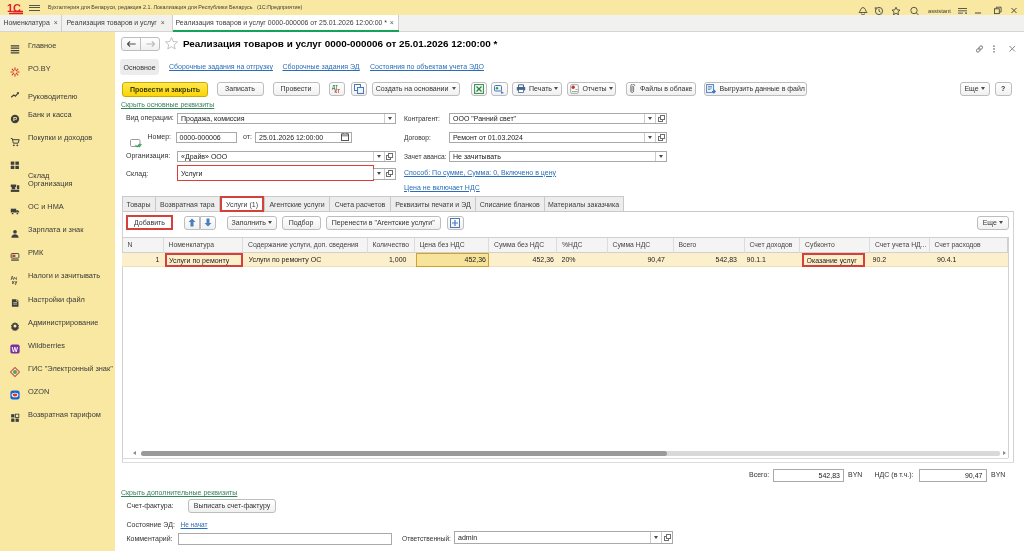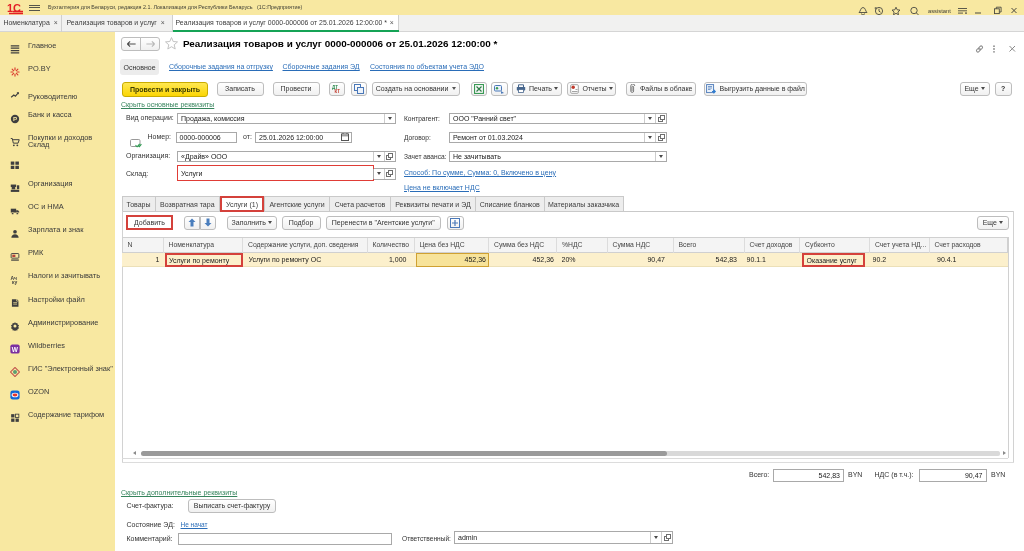--- a/index.html
+++ b/index.html
@@ -99,21 +99,21 @@
     </svg></div>
 <div class="st" style="top:133.0px;">Покупки и доходов</div>
 <div class="si" style="top:155.6px;"><svg width="10" height="10" viewBox="0 0 13 13">
       <g fill="#3f3f3f">
         <rect x="1" y="2" width="4.6" height="4.2"></rect>
         <rect x="7" y="2" width="4.6" height="4.2"></rect>
         <rect x="1" y="7.5" width="4.6" height="4.2"></rect>
         <rect x="7" y="7.5" width="4.6" height="4.2"></rect>
       </g>
     </svg></div>
-<div class="st" style="top:140px;text-align:right;">Склад</div>
+<div class="st" style="top:171px;text-align:right;">Склад</div>
 <div class="si" style="top:178.7px;"><svg width="10" height="10" viewBox="0 0 13 13">
       <g fill="#3f3f3f">
         <rect x="1" y="2" width="7" height="3.2"></rect>
         <rect x="2.2" y="5.2" width="4.6" height="3"></rect>
         <rect x="1" y="8.8" width="11" height="2.8"></rect>
         <rect x="9" y="3" width="3" height="5"></rect>
       </g>
     </svg></div>
 <div class="st" style="top:179.2px;">Организация</div>
 <div class="si" style="top:201.7px;"><svg width="10" height="10" viewBox="0 0 13 13">
@@ -165,21 +165,21 @@
       <ellipse cx="6.5" cy="6.5" rx="4.4" ry="3" fill="#fff"></ellipse>
       <ellipse cx="6.5" cy="6.5" rx="3.2" ry="1.9" fill="#e3352c"></ellipse>
     </svg></div>
 <div class="st" style="top:386.7px;">OZON</div>
 <div class="si" style="top:409.3px;"><svg width="10" height="10" viewBox="0 0 13 13">
       <rect x="1.5" y="1.5" width="4.3" height="4.3" fill="#3f3f3f"></rect>
       <rect x="7.2" y="1.5" width="4.3" height="4.3" fill="none" stroke="#3f3f3f" stroke-width="1.1"></rect>
       <rect x="1.5" y="7.2" width="4.3" height="4.3" fill="#3f3f3f"></rect>
       <rect x="7.2" y="7.2" width="4.3" height="4.3" fill="#3f3f3f"></rect>
     </svg></div>
-<div class="st" style="top:409.8px;">Содержание тарифом</div>
+<div class="st" style="top:409.8px;">Возвратная тарифом</div>
 
 <div class="a" style="left:974px;top:40px;width:45px;height:10px;">
 <svg width="45" height="10" viewBox="0 0 45 10">
 <g stroke="#8a8a8a" fill="none" stroke-width="1">
 <g transform="rotate(-45 5.5 5)">
           <rect x="1.8" y="3.6" width="4.4" height="2.8" rx="1.4"></rect>
           <rect x="4.8" y="3.6" width="4.4" height="2.8" rx="1.4"></rect>
         </g>
 <g fill="#8a8a8a" stroke="none">
           <circle cx="20" cy="2.2" r="0.9"></circle>

